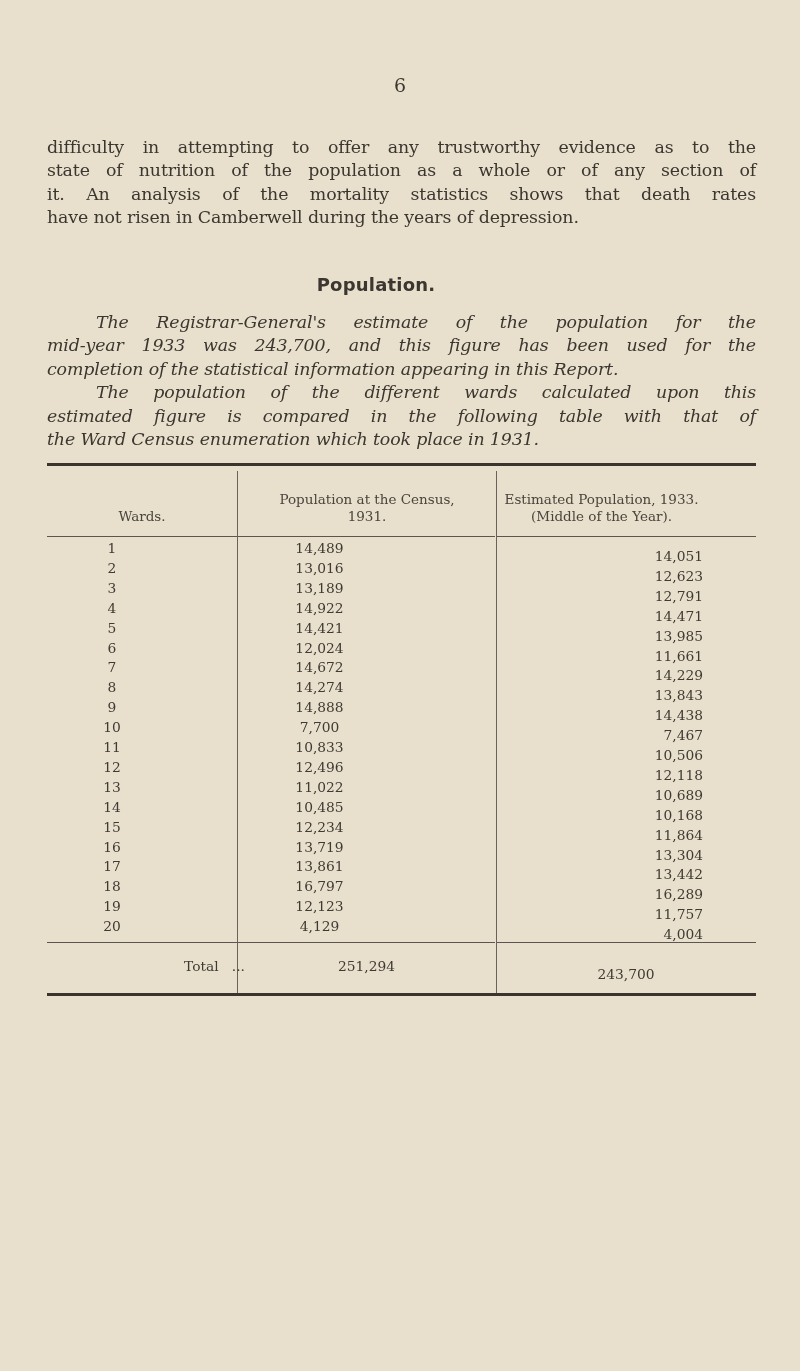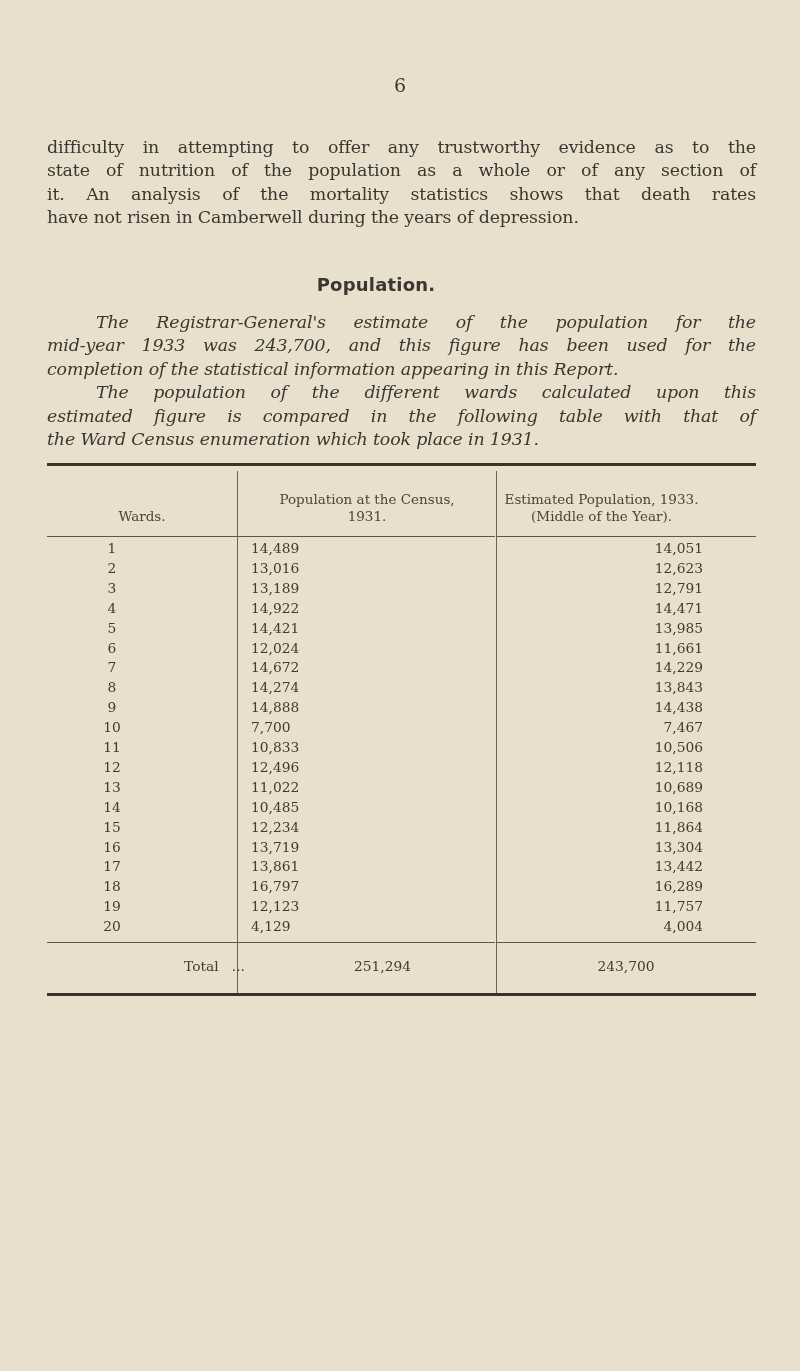--- a/index.html
+++ b/index.html
@@ -100,36 +100,36 @@
     color: #3f3a34;
   }
   .cell-ward {
     position: absolute;
     left: 0;
     width: 130px;
     text-align: center;
   }
   .cell-census {
     position: absolute;
-    left: 204px;
+    left: 190px;
     width: 165px;
-    text-align: left;
+    text-align: center;
   }
   .cell-est {
     position: absolute;
     left: 449px;
     width: 207px;
     text-align: right;
+    margin-top: 8px;
   }
   .total-row .cell-census {
     left: 190px;
     width: 259px;
     text-align: center;
     padding-right: 0;
-    padding-left: 16px;
   }
   .total-row .cell-est {
     left: 449px;
     width: 260px;
     text-align: center;
   }
   .total-label {
     position: absolute;
     left: 16px;
     width: 182px;

